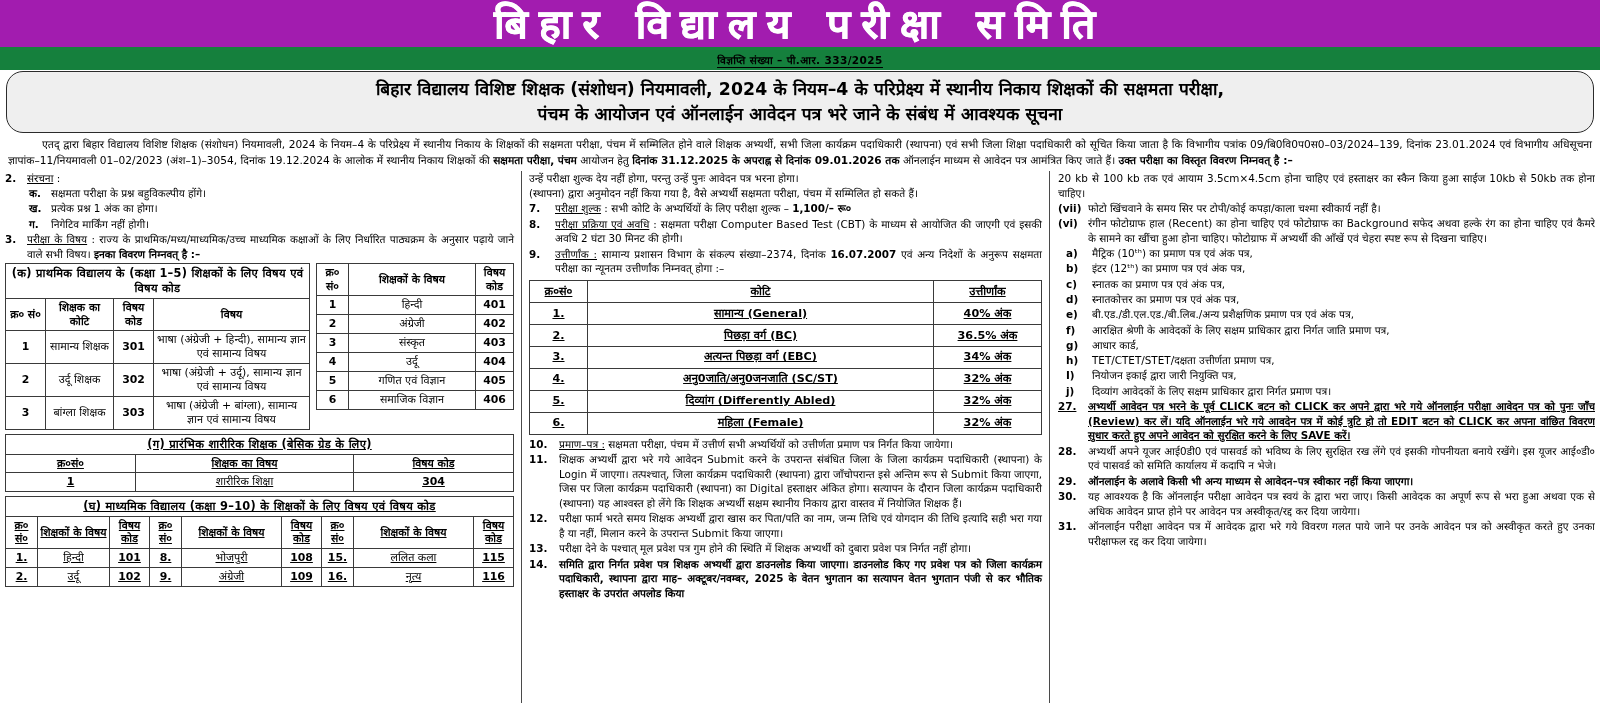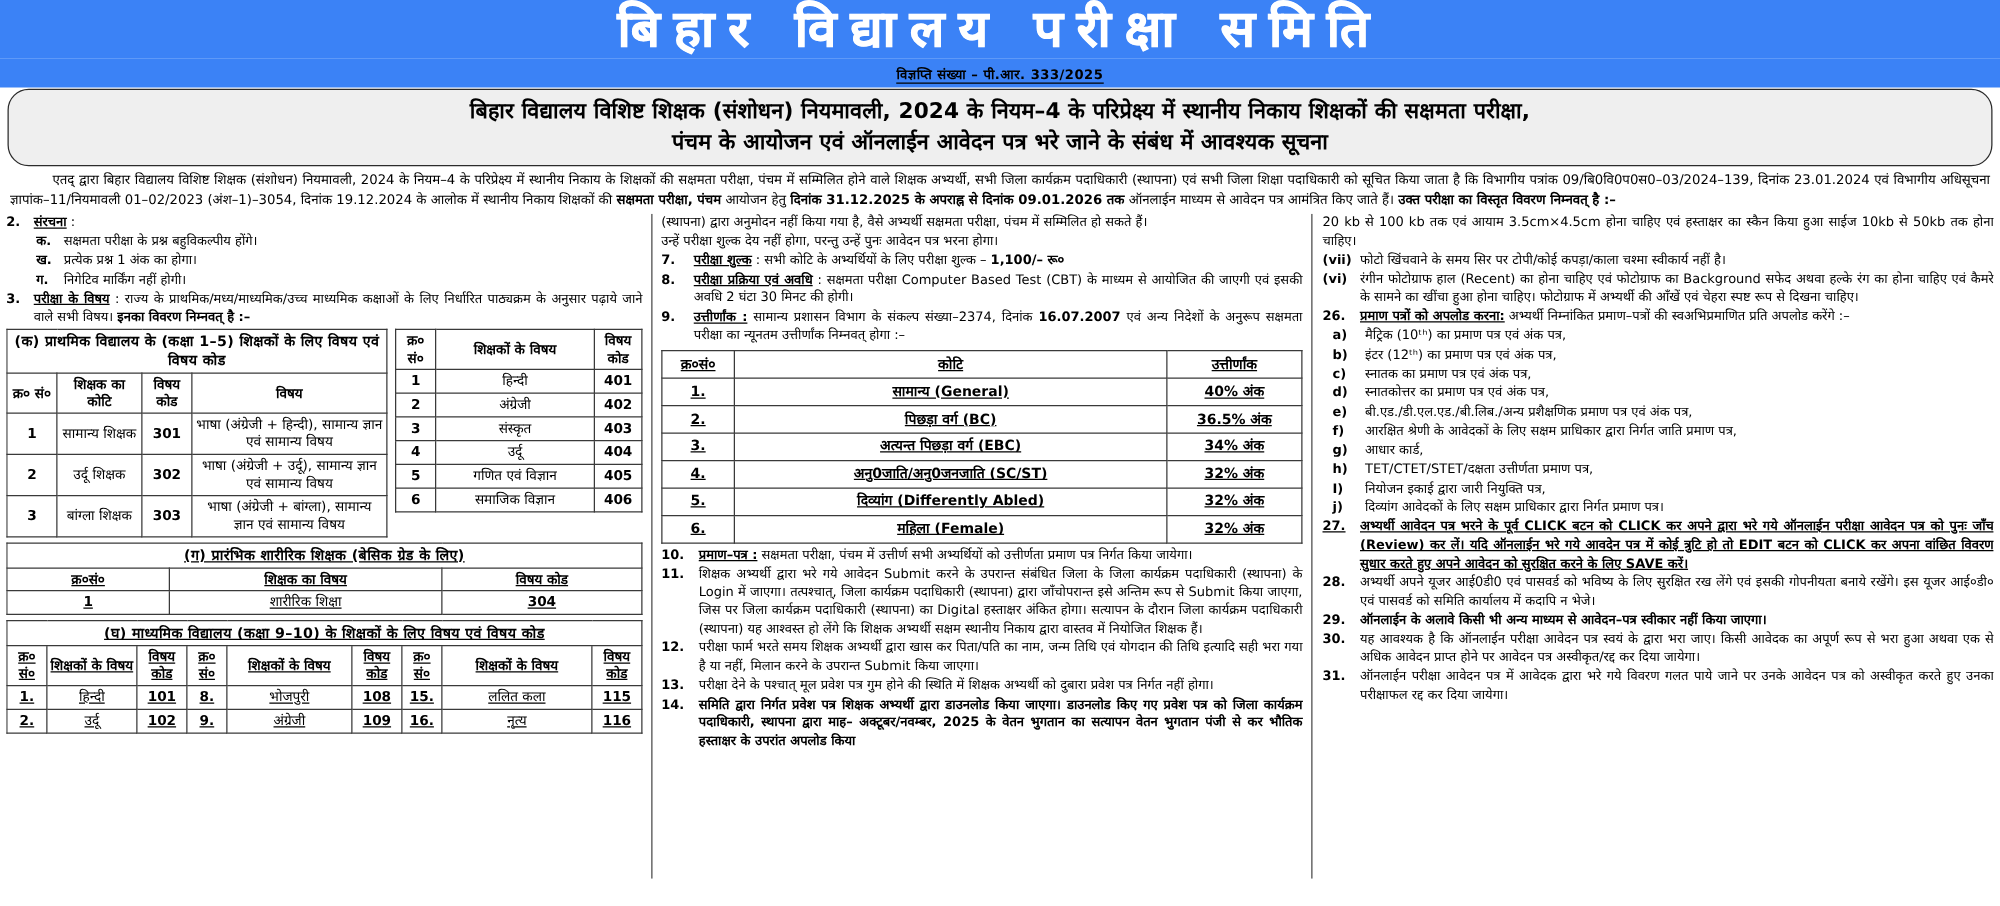--- a/index.html
+++ b/index.html
@@ -10,21 +10,21 @@
   body {
     width: 1600px; height: 725px;
     font-family: "Liberation Sans", "DejaVu Sans", sans-serif;
     color: #000;
     overflow: hidden;
     position: relative;
   }
 
   
   .masthead {
-    background: #3b82f6;
+    background: #a21caf;
     height: 47px;
     display: flex;
     align-items: center;
     justify-content: center;
     overflow: hidden;
   }
   .masthead-title {
     color: #ffffff;
     font-family: "DejaVu Sans", sans-serif;
     font-weight: bold;
@@ -32,21 +32,21 @@
     letter-spacing: 11px;
     white-space: nowrap;
     -webkit-text-stroke: 0.6px #fff;
     line-height: 1;
     transform: scaleX(1.02);
   }
 
   .notice-no-wrap {
     text-align: center;
     padding: 3px 0 2px 0;
-    background: #3b82f6;
+    background: #15803d;
   }
   .notice-no {
     display: inline-block;
     font-family: "DejaVu Sans", sans-serif;
     font-size: 10.5px;
     font-weight: bold;
     letter-spacing: 0.4px;
     border-bottom: 1.2px solid #000;
     padding-bottom: 0px;
   }
@@ -98,21 +98,21 @@
   .col-right { width: 546px; padding-left: 8px; border-left: 1.2px solid #4a4a4a; }
 
   
   .li { display: flex; align-items: flex-start; margin-bottom: 0.5px; }
   .li .num { flex: 0 0 auto; font-weight: bold; padding-right: 5px; }
   .li .num.w22 { width: 22px; }
   .li .num.w26 { width: 26px; }
   .li .num.w30 { width: 30px; }
   .li .txt { flex: 1; text-align: justify; }
   .li .txt.nj { text-align: left; }
-  .ul-b { font-weight: bold; text-decoration: underline; }
+  .ul-b { font-weight: normal; text-decoration: underline; }
 
   .para { text-align: justify; margin-bottom: 0.5px; }
   .para-27 { text-decoration: underline; font-weight: bold; }
 
   
   table {
     border-collapse: collapse;
     width: 100%;
     font-family: "DejaVu Sans", sans-serif;
   }
@@ -350,22 +350,22 @@
           <td class="tbl-cell bld">16.</td>
           <td class="tbl-cell">नृत्य</td>
           <td class="tbl-cell bld">116</td>
         </tr>
       </tbody>
         </table>
     </div>
   </div>
 
   <div class="col col-mid">
+    <div class="para">उन्हें परीक्षा शुल्क देय नहीं होगा, परन्तु उन्हें पुनः आवेदन पत्र भरना होगा।</div>
     <div class="para">(स्थापना) द्वारा अनुमोदन नहीं किया गया है, वैसे अभ्यर्थी सक्षमता परीक्षा, पंचम में सम्मिलित हो सकते हैं।</div>
-    <div class="para">उन्हें परीक्षा शुल्क देय नहीं होगा, परन्तु उन्हें पुनः आवेदन पत्र भरना होगा।</div>
 
     <div class="li">
       <span class="num w26">7.</span>
       <span class="txt nj"><span class="ul-b">परीक्षा शुल्क</span><span> : सभी कोटि के अभ्यर्थियों के लिए परीक्षा शुल्क – </span><span class="b">1,100/– रू०</span></span>
     </div>
 
     <div class="li">
       <span class="num w26">8.</span>
       <span class="txt"><span class="ul-b">परीक्षा प्रक्रिया एवं अवधि</span><span> : सक्षमता परीक्षा Computer Based Test (CBT) के माध्यम से आयोजित की जाएगी एवं इसकी अवधि 2 घंटा 30 मिनट की होगी।</span></span>
     </div>
@@ -449,24 +449,20 @@
     <div class="li">
       <span class="num w30">(vii)</span>
       <span class="txt nj">फोटो खिंचवाने के समय सिर पर टोपी/कोई कपड़ा/काला चश्मा स्वीकार्य नहीं है।</span>
     </div>
 
     <div class="li">
       <span class="num w30">(vi)</span>
       <span class="txt">रंगीन फोटोग्राफ हाल (Recent) का होना चाहिए एवं फोटोग्राफ का Background सफेद अथवा हल्के रंग का होना चाहिए एवं कैमरे के सामने का खींचा हुआ होना चाहिए। फोटोग्राफ में अभ्यर्थी की आँखें एवं चेहरा स्पष्ट रूप से दिखना चाहिए।</span>
     </div>
 
-    <div class="li">
-      <span class="num w30">26.</span>
-      <span class="txt"><span class="ul-b">प्रमाण पत्रों को अपलोड करना:</span><span> अभ्यर्थी निम्नांकित प्रमाण–पत्रों की स्वअभिप्रमाणित प्रति अपलोड करेंगे :–</span></span>
-    </div>
 
     <div class="alpha" style="padding-left:8px">
         <span class="a">a)</span>
         <span class="t">मैट्रिक (10ᵗʰ) का प्रमाण पत्र एवं अंक पत्र,</span>
       </div>
     <div class="alpha" style="padding-left:8px">
         <span class="a">b)</span>
         <span class="t">इंटर (12ᵗʰ) का प्रमाण पत्र एवं अंक पत्र,</span>
       </div>
     <div class="alpha" style="padding-left:8px">

